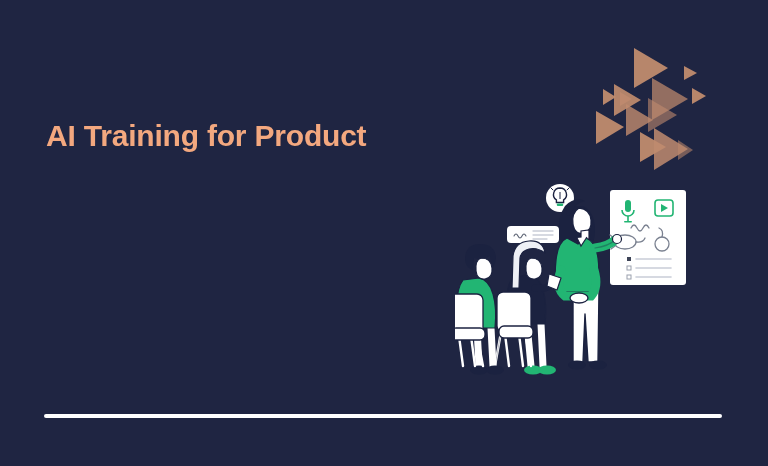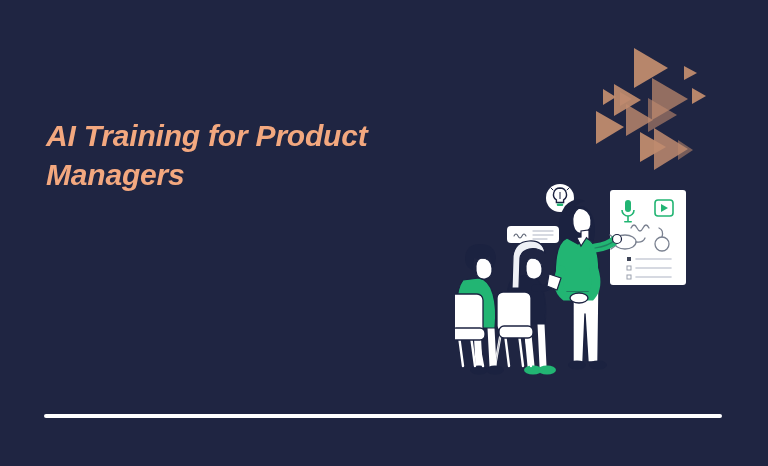--- a/index.html
+++ b/index.html
@@ -24,21 +24,20 @@
     width: 380px;
   }
   #title-block .title-line {
     font-family: "Liberation Sans", sans-serif;
     font-size: 30px;
     font-weight: bold;
     line-height: 39px;
     letter-spacing: -0.2px;
     color: #f3a87f;
     white-space: nowrap;
-    font-style: italic;
   }
 
   
   #triangle-cluster {
     position: absolute;
     left: 596px;
     top: 36px;
     width: 120px;
     height: 136px;
   }
@@ -65,21 +64,20 @@
   }
   #illustration svg { display: block; }
 </style>
 </head>
 <body>
 
 <div id="canvas">
 
   <div id="title-block">
     <div class="title-line">AI Training for Product</div>
-    <div class="title-line">Managers</div>
   </div>
 
   <div id="triangle-cluster">
     <svg width="120" height="136" viewBox="0 0 120 136" xmlns="http://www.w3.org/2000/svg">
       <g fill="#c08b6e">
 
         <polygon points="38,12 38,52 72,32" opacity="0.95"></polygon>
 
         <polygon points="88,30 88,44 101,37" opacity="0.95"></polygon>
 

